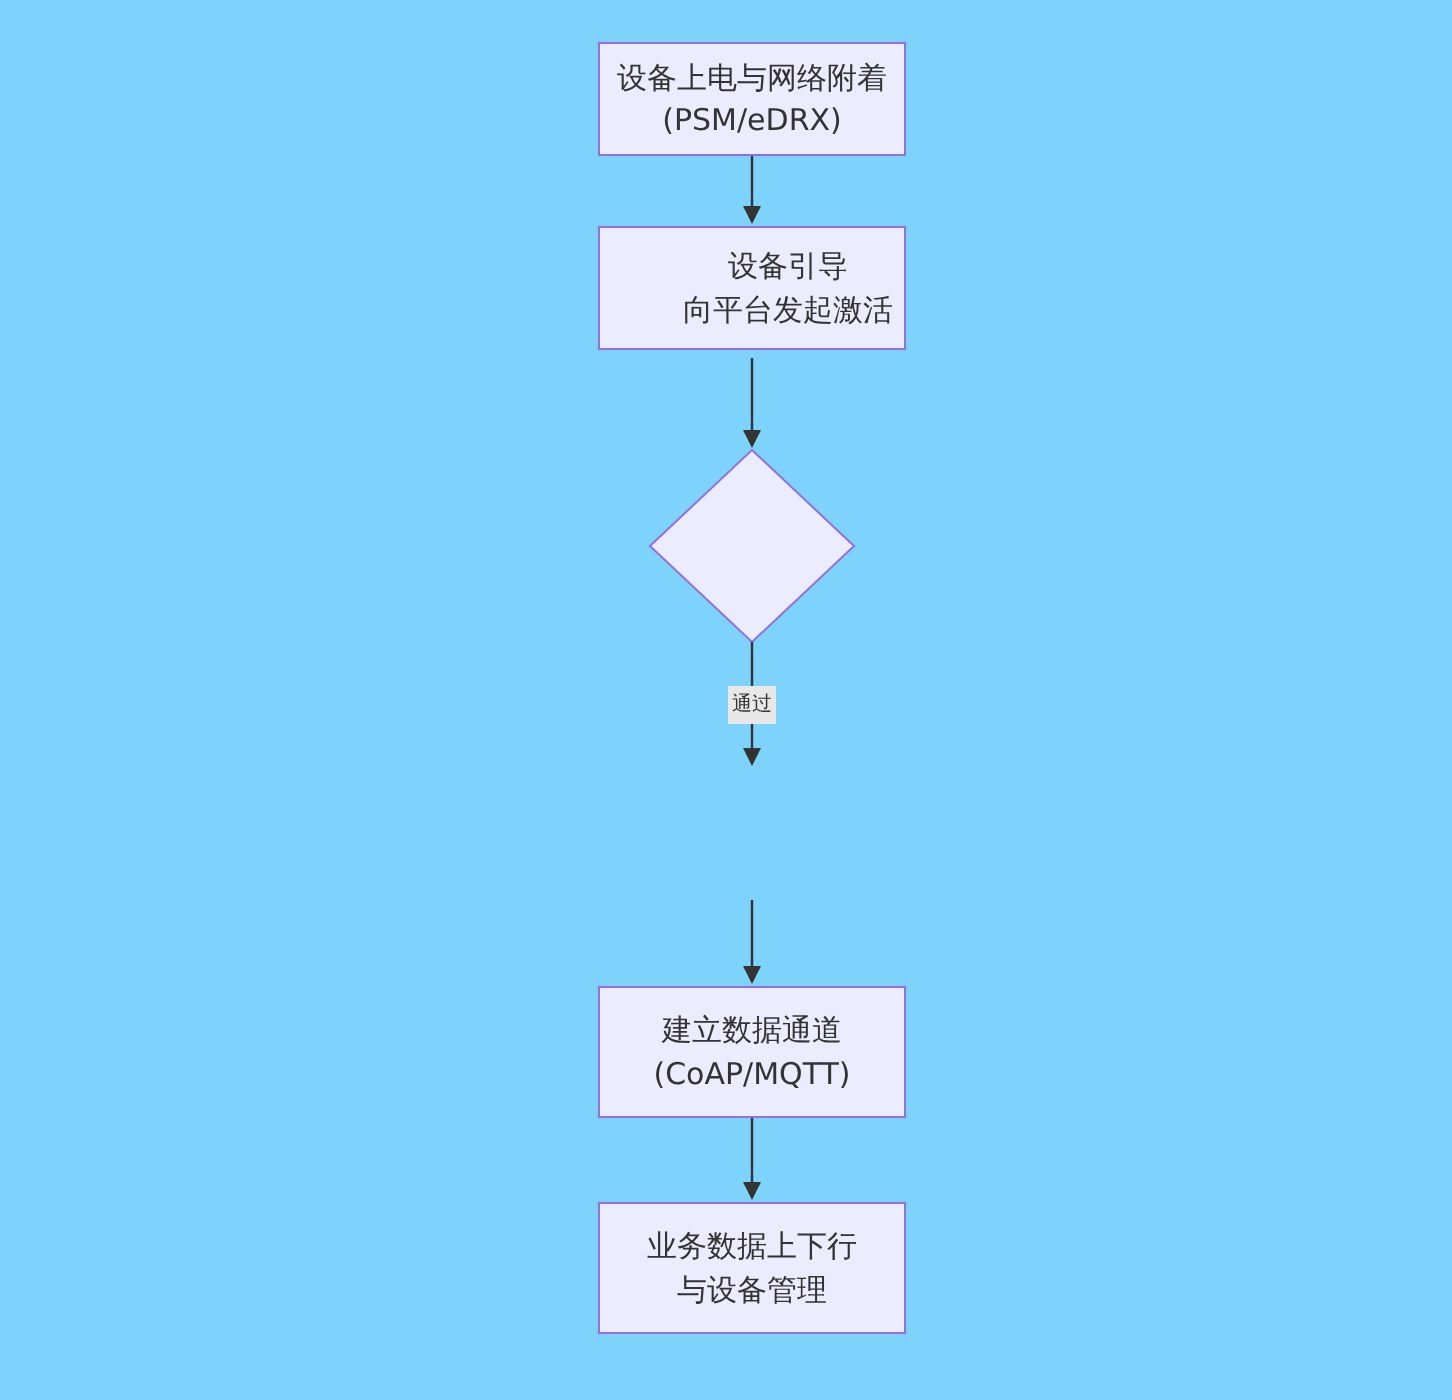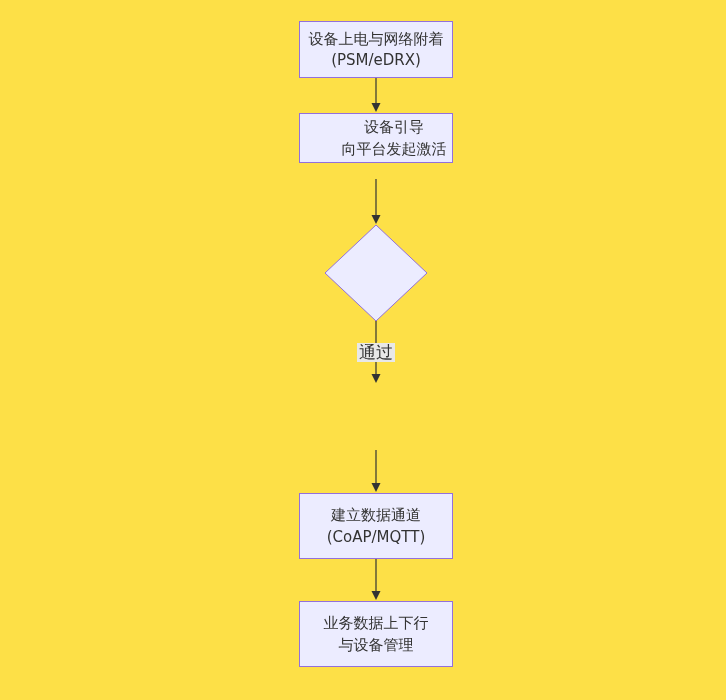--- a/index.html
+++ b/index.html
@@ -5,21 +5,21 @@
   html, body {
     margin: 0;
     padding: 0;
     background: #ffffff;
     font-family: "DejaVu Sans", "Liberation Sans", sans-serif;
   }
   .canvas {
     position: relative;
     width: 726px;
     height: 700px;
-    background: #fde047;
+    background: #7dd3fc;
     overflow: hidden;
   }
   .edges-svg {
     position: absolute;
     left: 0;
     top: 0;
     width: 726px;
     height: 700px;
   }
   .node {
@@ -49,21 +49,21 @@
     justify-content: center;
     pointer-events: none;
   }
   .edge-label {
     position: absolute;
     left: 376px;
     top: 343px;
     transform: translateX(-50%);
     background: #e8e8e8;
     color: #333333;
-    font-size: 17px;
+    font-size: 10px;
     line-height: 19px;
     padding: 0 2px;
     text-align: center;
   }
 </style>
 </head>
 <body>
 
 <div class="canvas">
 
@@ -85,21 +85,21 @@
 
     <line x1="376" y1="559" x2="376" y2="592" stroke="#333333" stroke-width="1.2"></line>
     <polygon points="371.5,591 380.5,591 376,600" fill="#333333"></polygon>
   </svg>
 
   <div class="node" style="left:299px; top:21px; width:154px; height:57px;">
     <div class="node-label" style="line-height:21px;">设备上电与网络附着
 (PSM/eDRX)</div>
   </div>
 
-  <div class="node" style="left:299px; top:113px; width:154px; height:50px;padding-left:36px;">
+  <div class="node" style="left:299px; top:113px; width:154px; height:62px;padding-left:36px;">
     <div class="node-label">设备引导
 向平台发起激活</div>
   </div>
 
 
   <div class="edge-label">通过</div>
 
 
   <div class="node" style="left:299px; top:493px; width:154px; height:66px;">
     <div class="node-label">建立数据通道

